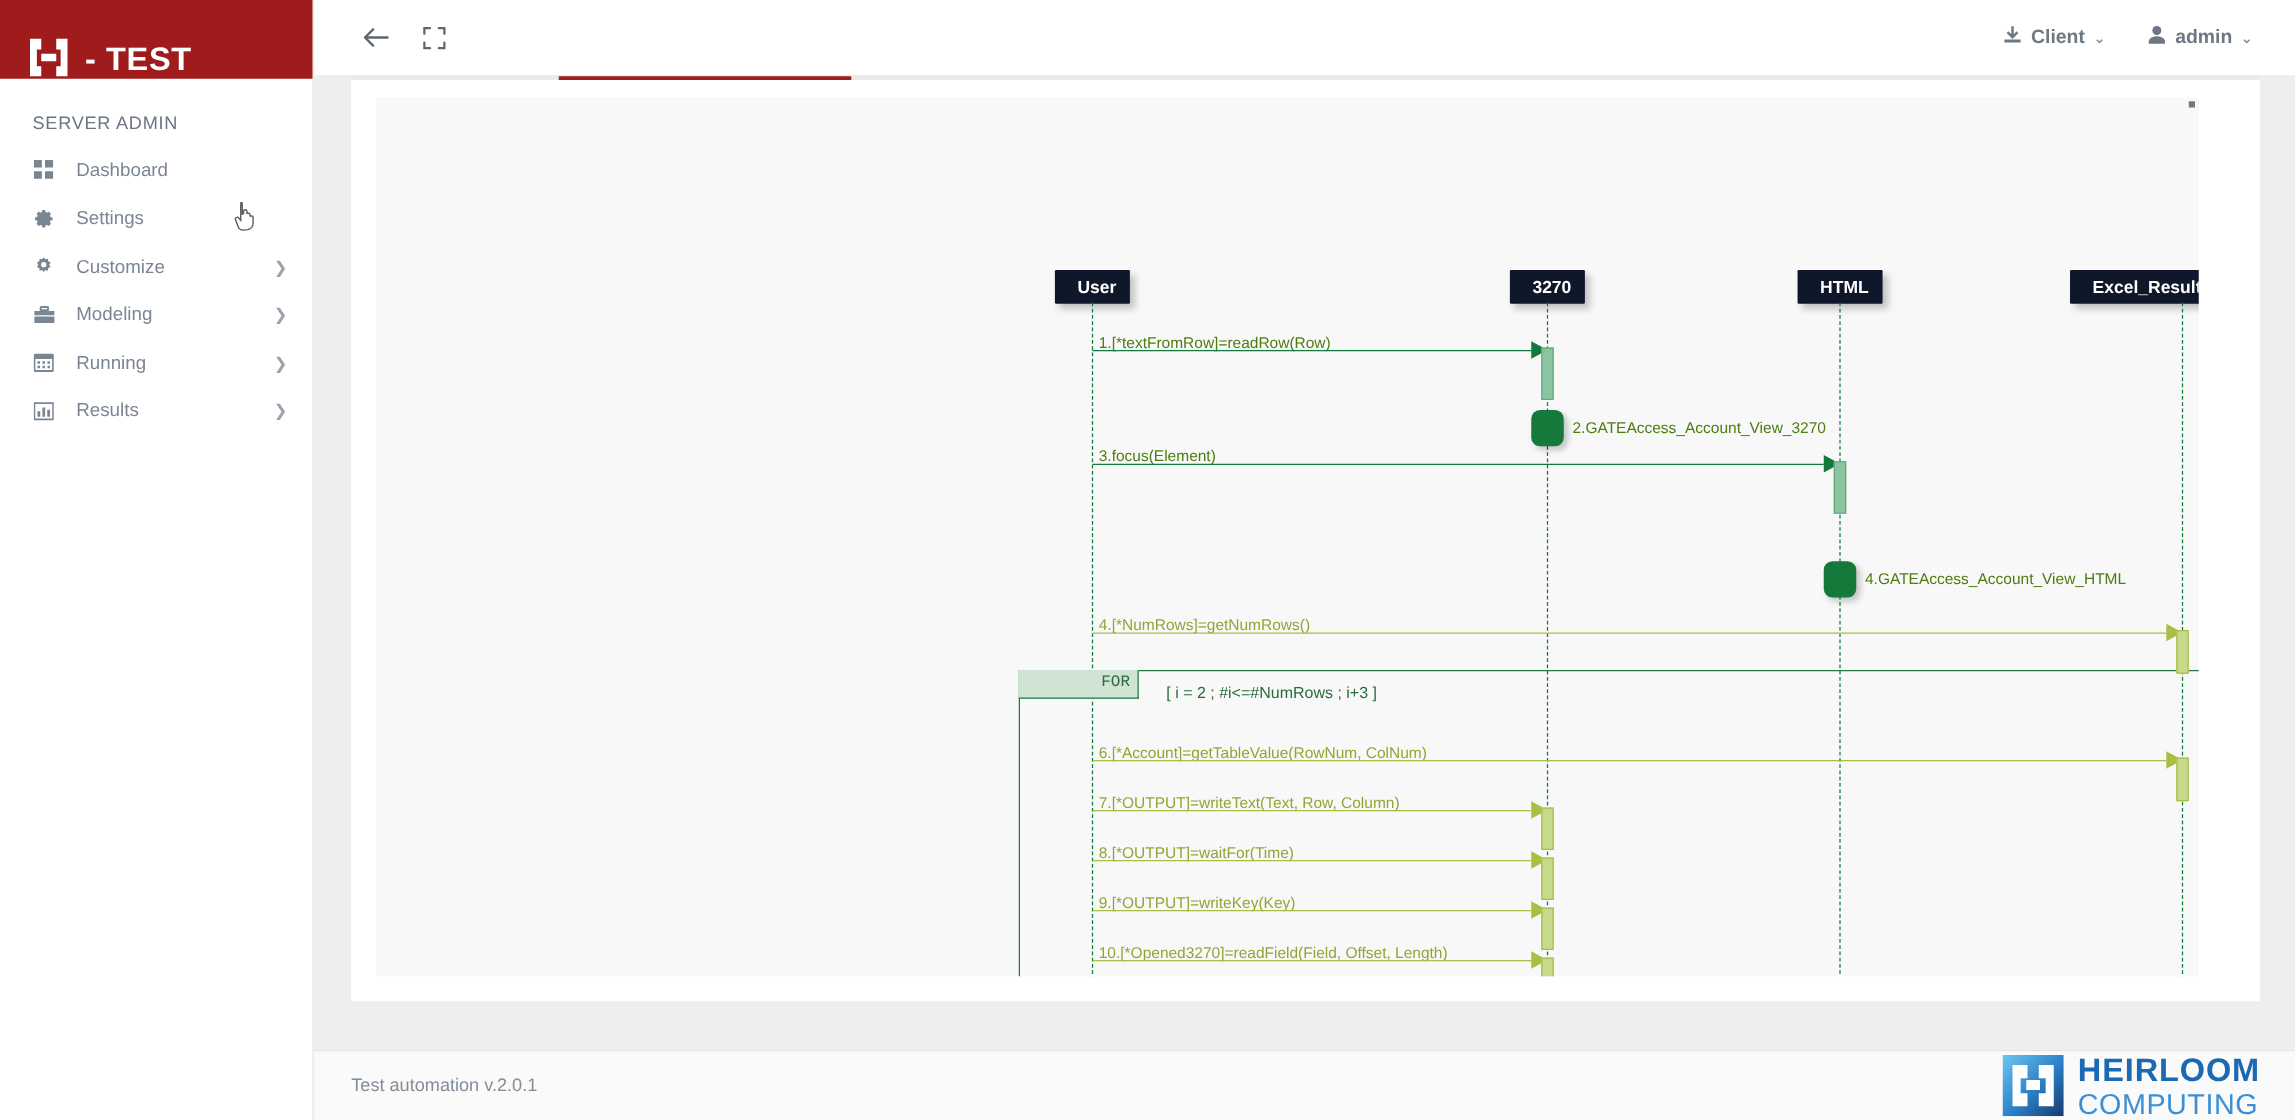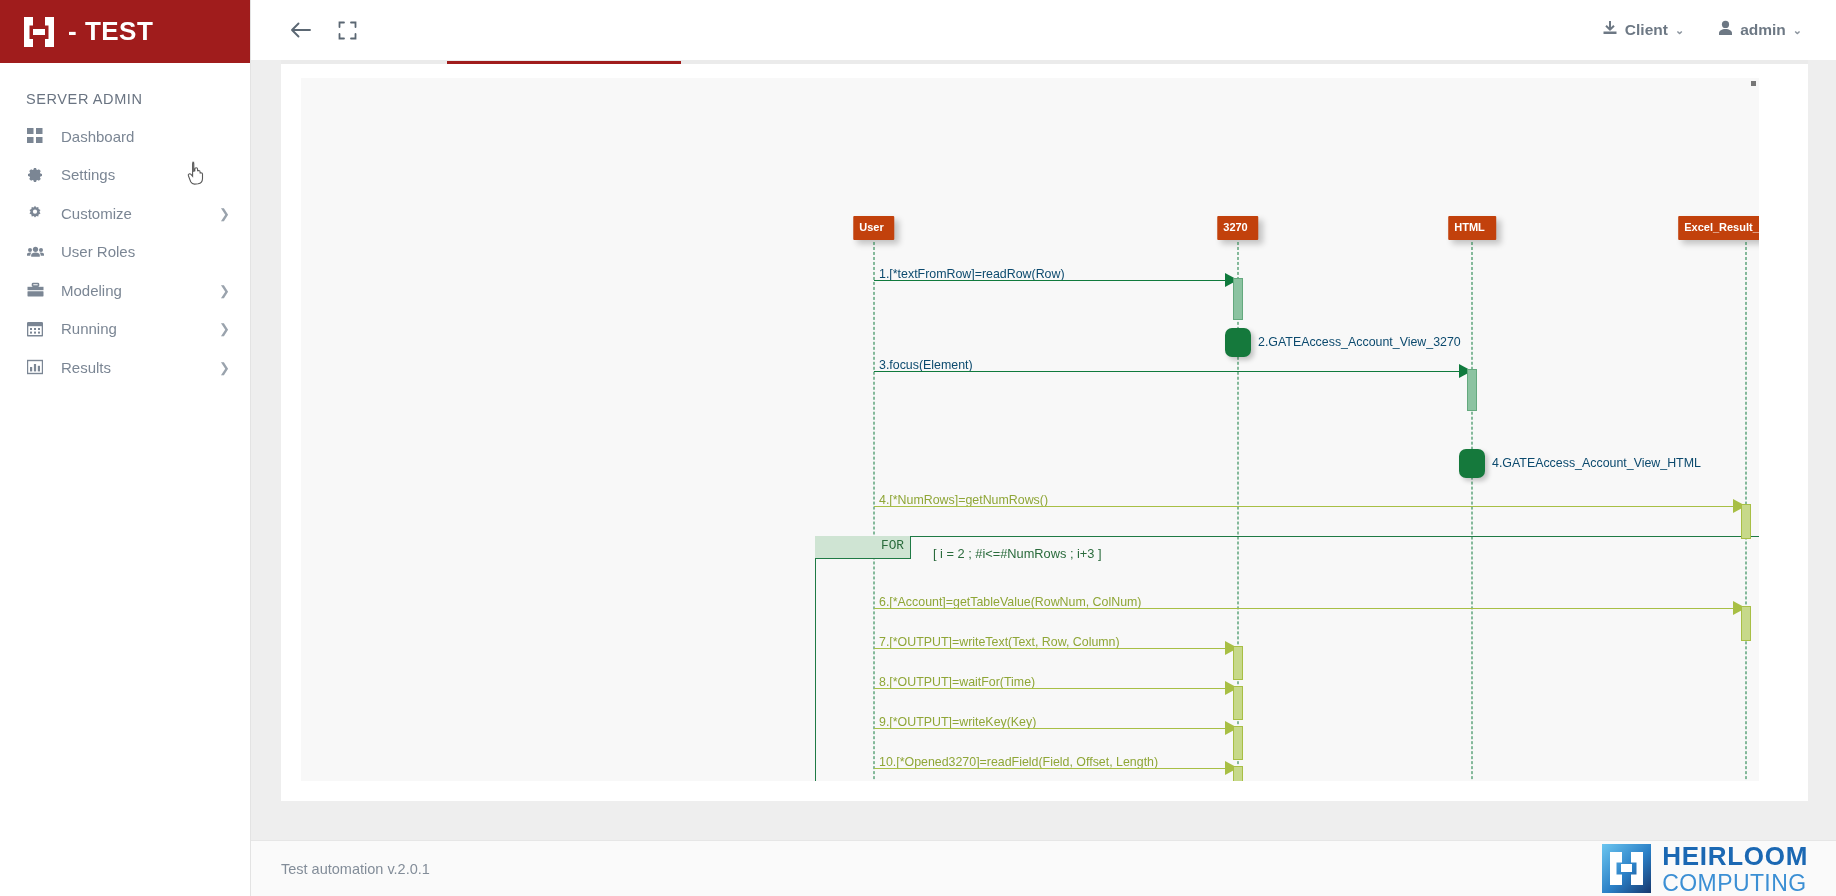--- a/index.html
+++ b/index.html
@@ -16,21 +16,21 @@
   
   .sidebar {
     position: absolute; left: 0; top: 0;
     width: 251px; height: 896px;
     background: #ffffff;
     border-right: 1px solid #e3e3e3;
     z-index: 5;
   }
   .brand {
     height: 63px; background: #a01c1c;
-    display: flex; align-items: center; padding-left: 22px;
+    display: flex; align-items: flex-end; padding-left: 22px;
     color: #fff;
   }
   .brand-logo { width: 34px; height: 34px; flex: 0 0 34px; }
   .brand-title {
     font-size: 26px; font-weight: bold; letter-spacing: .5px;
     margin-left: 12px; color: #ffffff; white-space: nowrap;
   }
   .nav-heading {
     font-size: 14.5px; color: #6a7482; letter-spacing: .6px;
     padding: 28px 0 10px 26px; font-weight: normal;
@@ -100,25 +100,25 @@
     overflow: hidden;
   }
   .canvas-handle {
     position: absolute; right: 3px; top: 3px;
     width: 5px; height: 5px; background: #777777;
   }
 
   
   .lifeline-head {
     position: absolute;
-    background: #c2410c;
+    background: #0f172a;
     color: #ffffff;
-    font-size: 11px;
+    font-size: 14px;
     font-weight: bold;
-    padding: 5px 11px 6px 6px;
+    padding: 5px 11px 6px 18px;
     border-radius: 1px;
     white-space: nowrap;
     box-shadow: 4px 4px 6px rgba(0,0,0,.22);
     transform: translateX(-50%);
     line-height: 1.15;
   }
   .lifeline {
     position: absolute;
     width: 0;
     border-left: 1.6px dashed #107a3d;
@@ -133,21 +133,21 @@
   }
   .msg-line {
     position: absolute;
     height: 0;
     border-top: 1.6px solid #107a3d;
   }
   .msg-line.olive { border-top-color: #a8bf45; }
   .msg-label {
     position: absolute;
     font-size: 12.4px;
-    color: #0c4a6e;
+    color: #4d7c0f;
     white-space: nowrap;
     line-height: 1;
   }
   .msg-label.olive { color: #8fa637; }
   .arrowhead {
     position: absolute;
     width: 0; height: 0;
     border-top: 7px solid transparent;
     border-bottom: 7px solid transparent;
     border-left: 13px solid #107a3d;
@@ -254,33 +254,20 @@
       <span class="nav-ico">
         <svg width="16" height="16" viewBox="0 0 16 16">
             <path fill="currentColor" d="M8 .8l1.3 1.6 2-.5.3 2.1 1.9.9-1.1 1.8 1.1 1.8-1.9.9-.3 2.1-2-.5L8 12.6l-1.3-1.6-2 .5-.3-2.1-1.9-.9 1.1-1.8L2.5 4.9l1.9-.9.3-2.1 2 .5L8 .8z"></path>
             <circle cx="8" cy="6.7" r="2.1" fill="#ffffff"></circle>
           </svg>
       </span>
       <span class="nav-label">Customize</span>
       <span class="nav-caret">❯</span>
     </div>
 
-    <div class="nav-item">
-      <span class="nav-ico">
-        <svg width="17" height="16" viewBox="0 0 17 16">
-            <circle cx="8.5" cy="5.3" r="2.6" fill="currentColor"></circle>
-            <circle cx="3" cy="6" r="2" fill="currentColor"></circle>
-            <circle cx="14" cy="6" r="2" fill="currentColor"></circle>
-            <path fill="currentColor" d="M8.5 8.6c-2.6 0-4.3 1.2-4.3 2.6v1.5h8.6v-1.5c0-1.4-1.7-2.6-4.3-2.6z"></path>
-            <path fill="currentColor" d="M3 8.6C1.3 8.6 0 9.4 0 10.4v1.3h3.3v-.5c0-.9.4-1.8 1.2-2.4A5 5 0 0 0 3 8.6zM14 8.6c-.6 0-1.1.1-1.5.2.8.6 1.2 1.5 1.2 2.4v.5H17v-1.3c0-1-1.3-1.8-3-1.8z"></path>
-          </svg>
-      </span>
-      <span class="nav-label">User Roles</span>
-      <span class="nav-caret"></span>
-    </div>
 
 
     <div class="nav-item">
       <span class="nav-ico">
         <svg width="17" height="16" viewBox="0 0 17 16">
             <rect x="5.5" y="1.5" width="6" height="2.6" rx=".6" fill="none" stroke="currentColor" stroke-width="1.6"></rect>
             <rect x="0.5" y="4.8" width="16" height="3.4" fill="currentColor"></rect>
             <rect x="0.5" y="9.2" width="16" height="5.2" rx=".6" fill="currentColor"></rect>
           </svg>
       </span>

